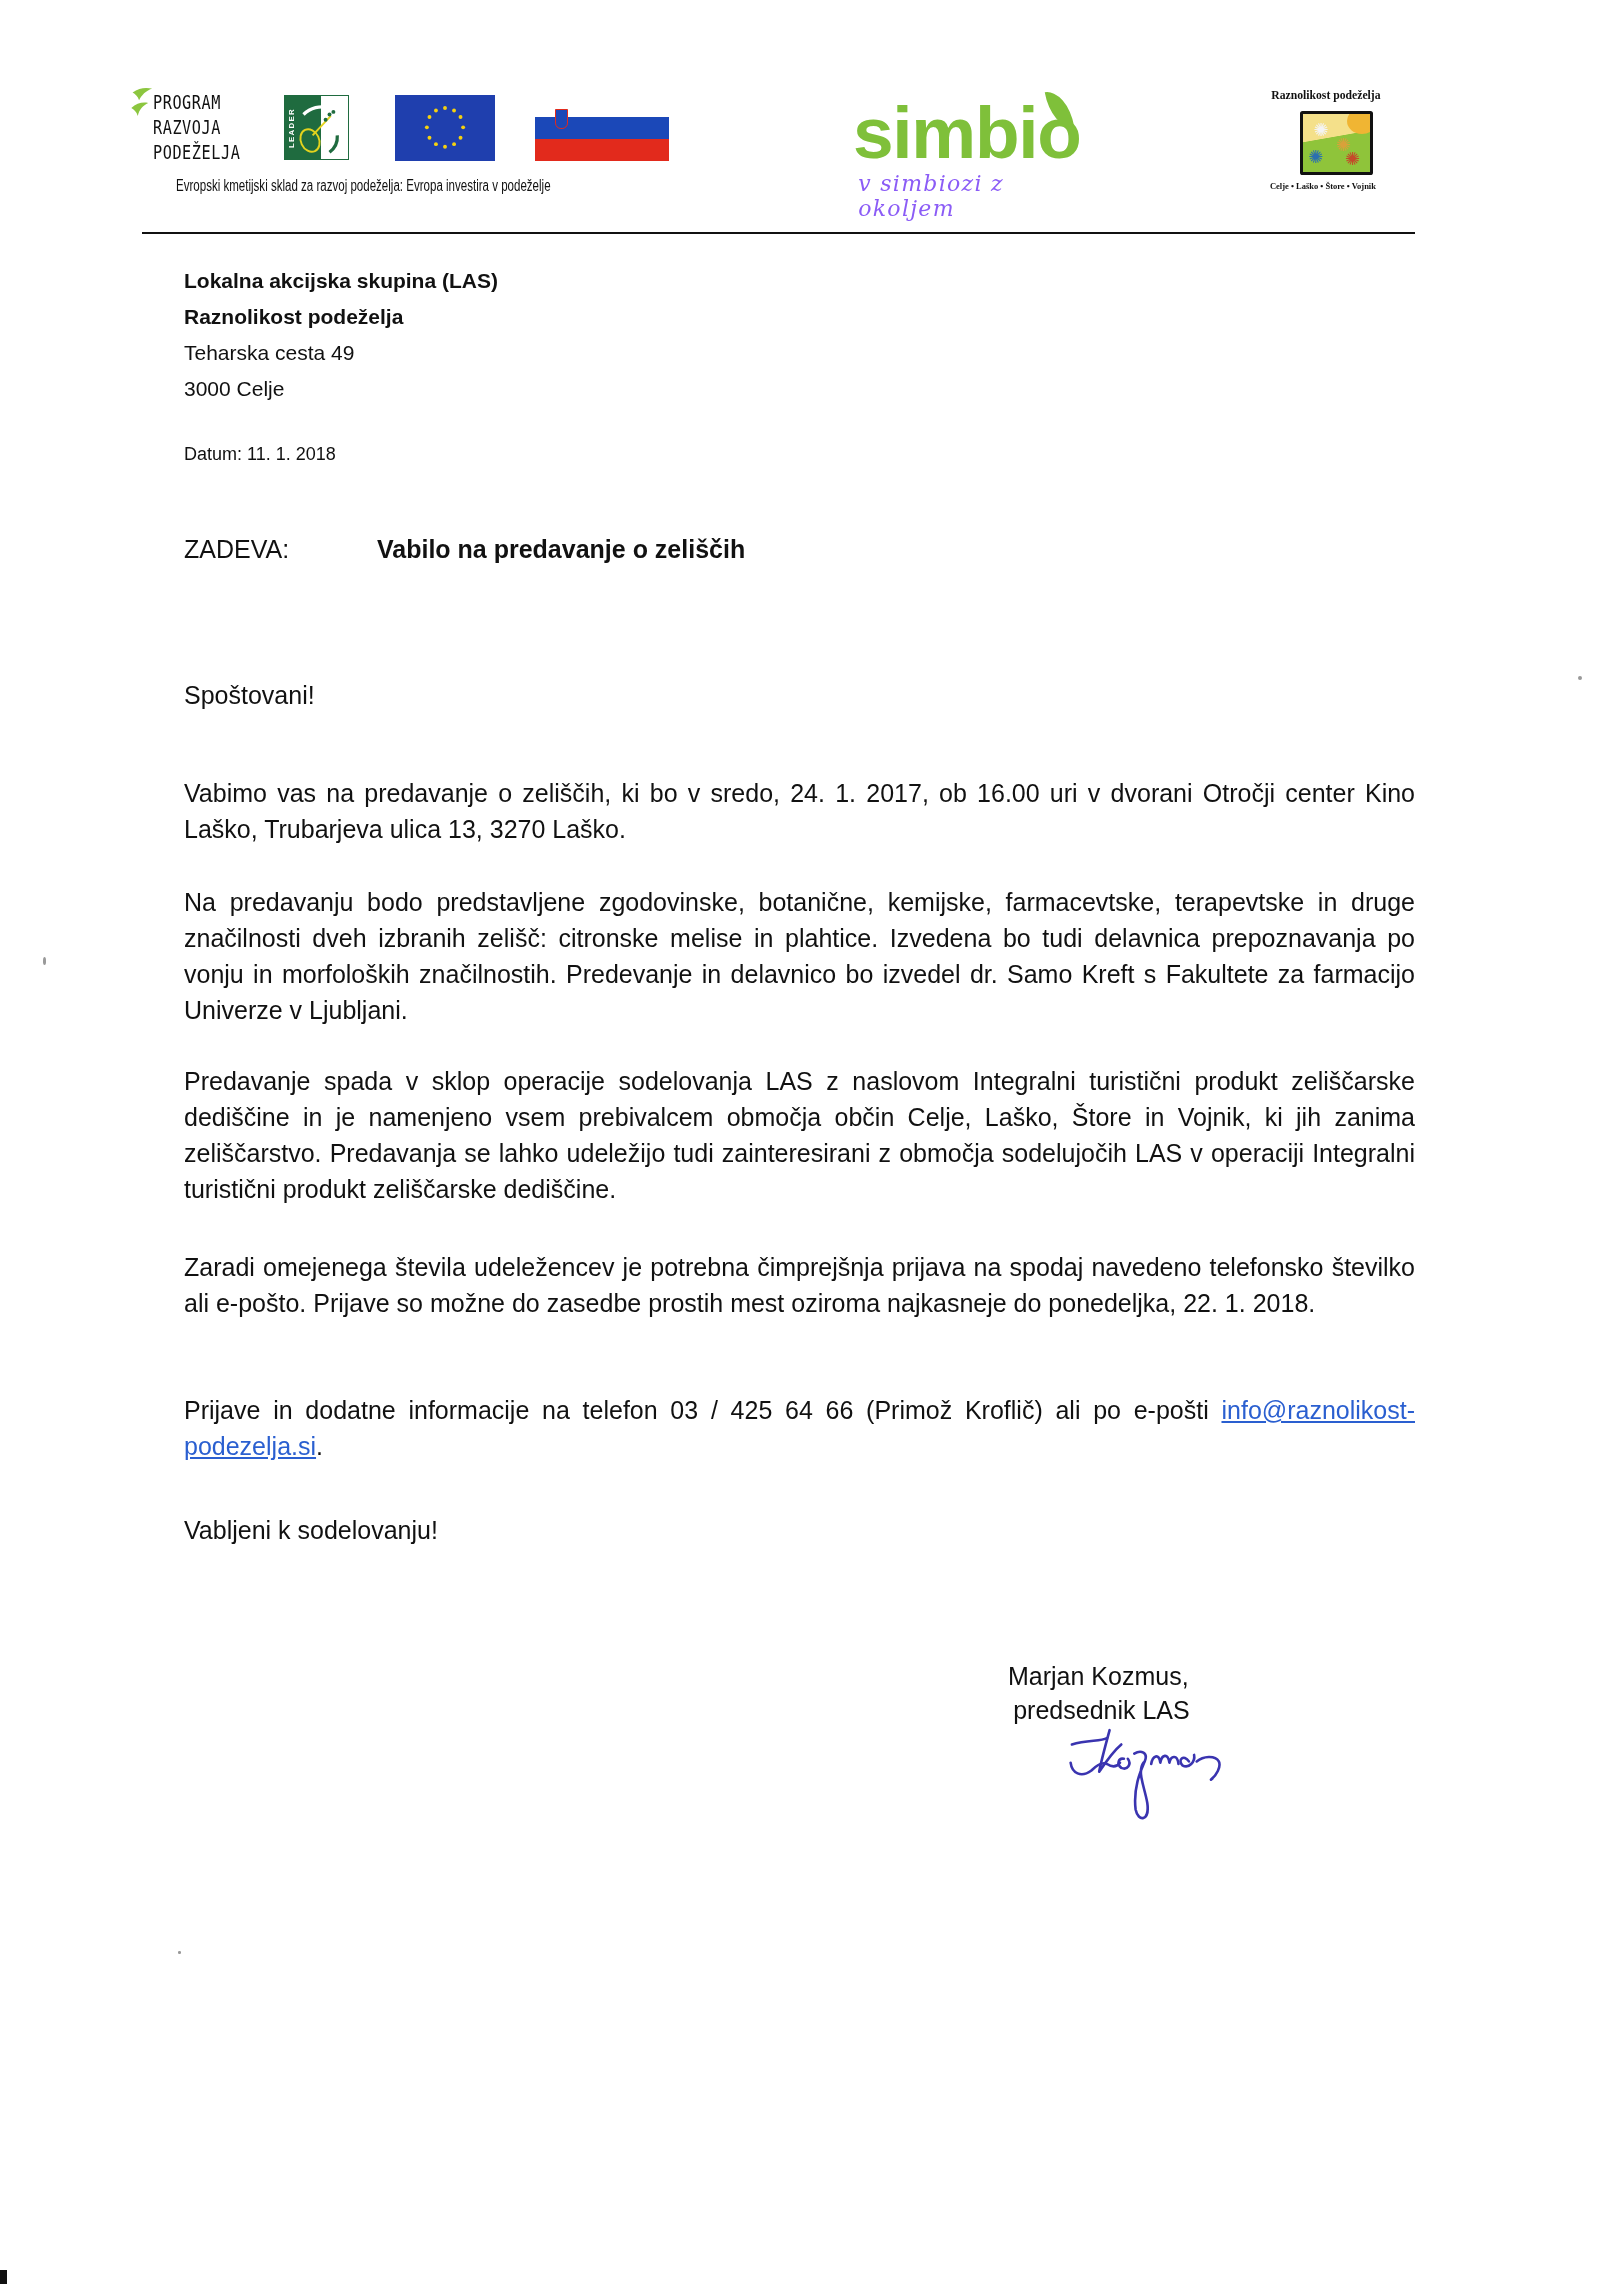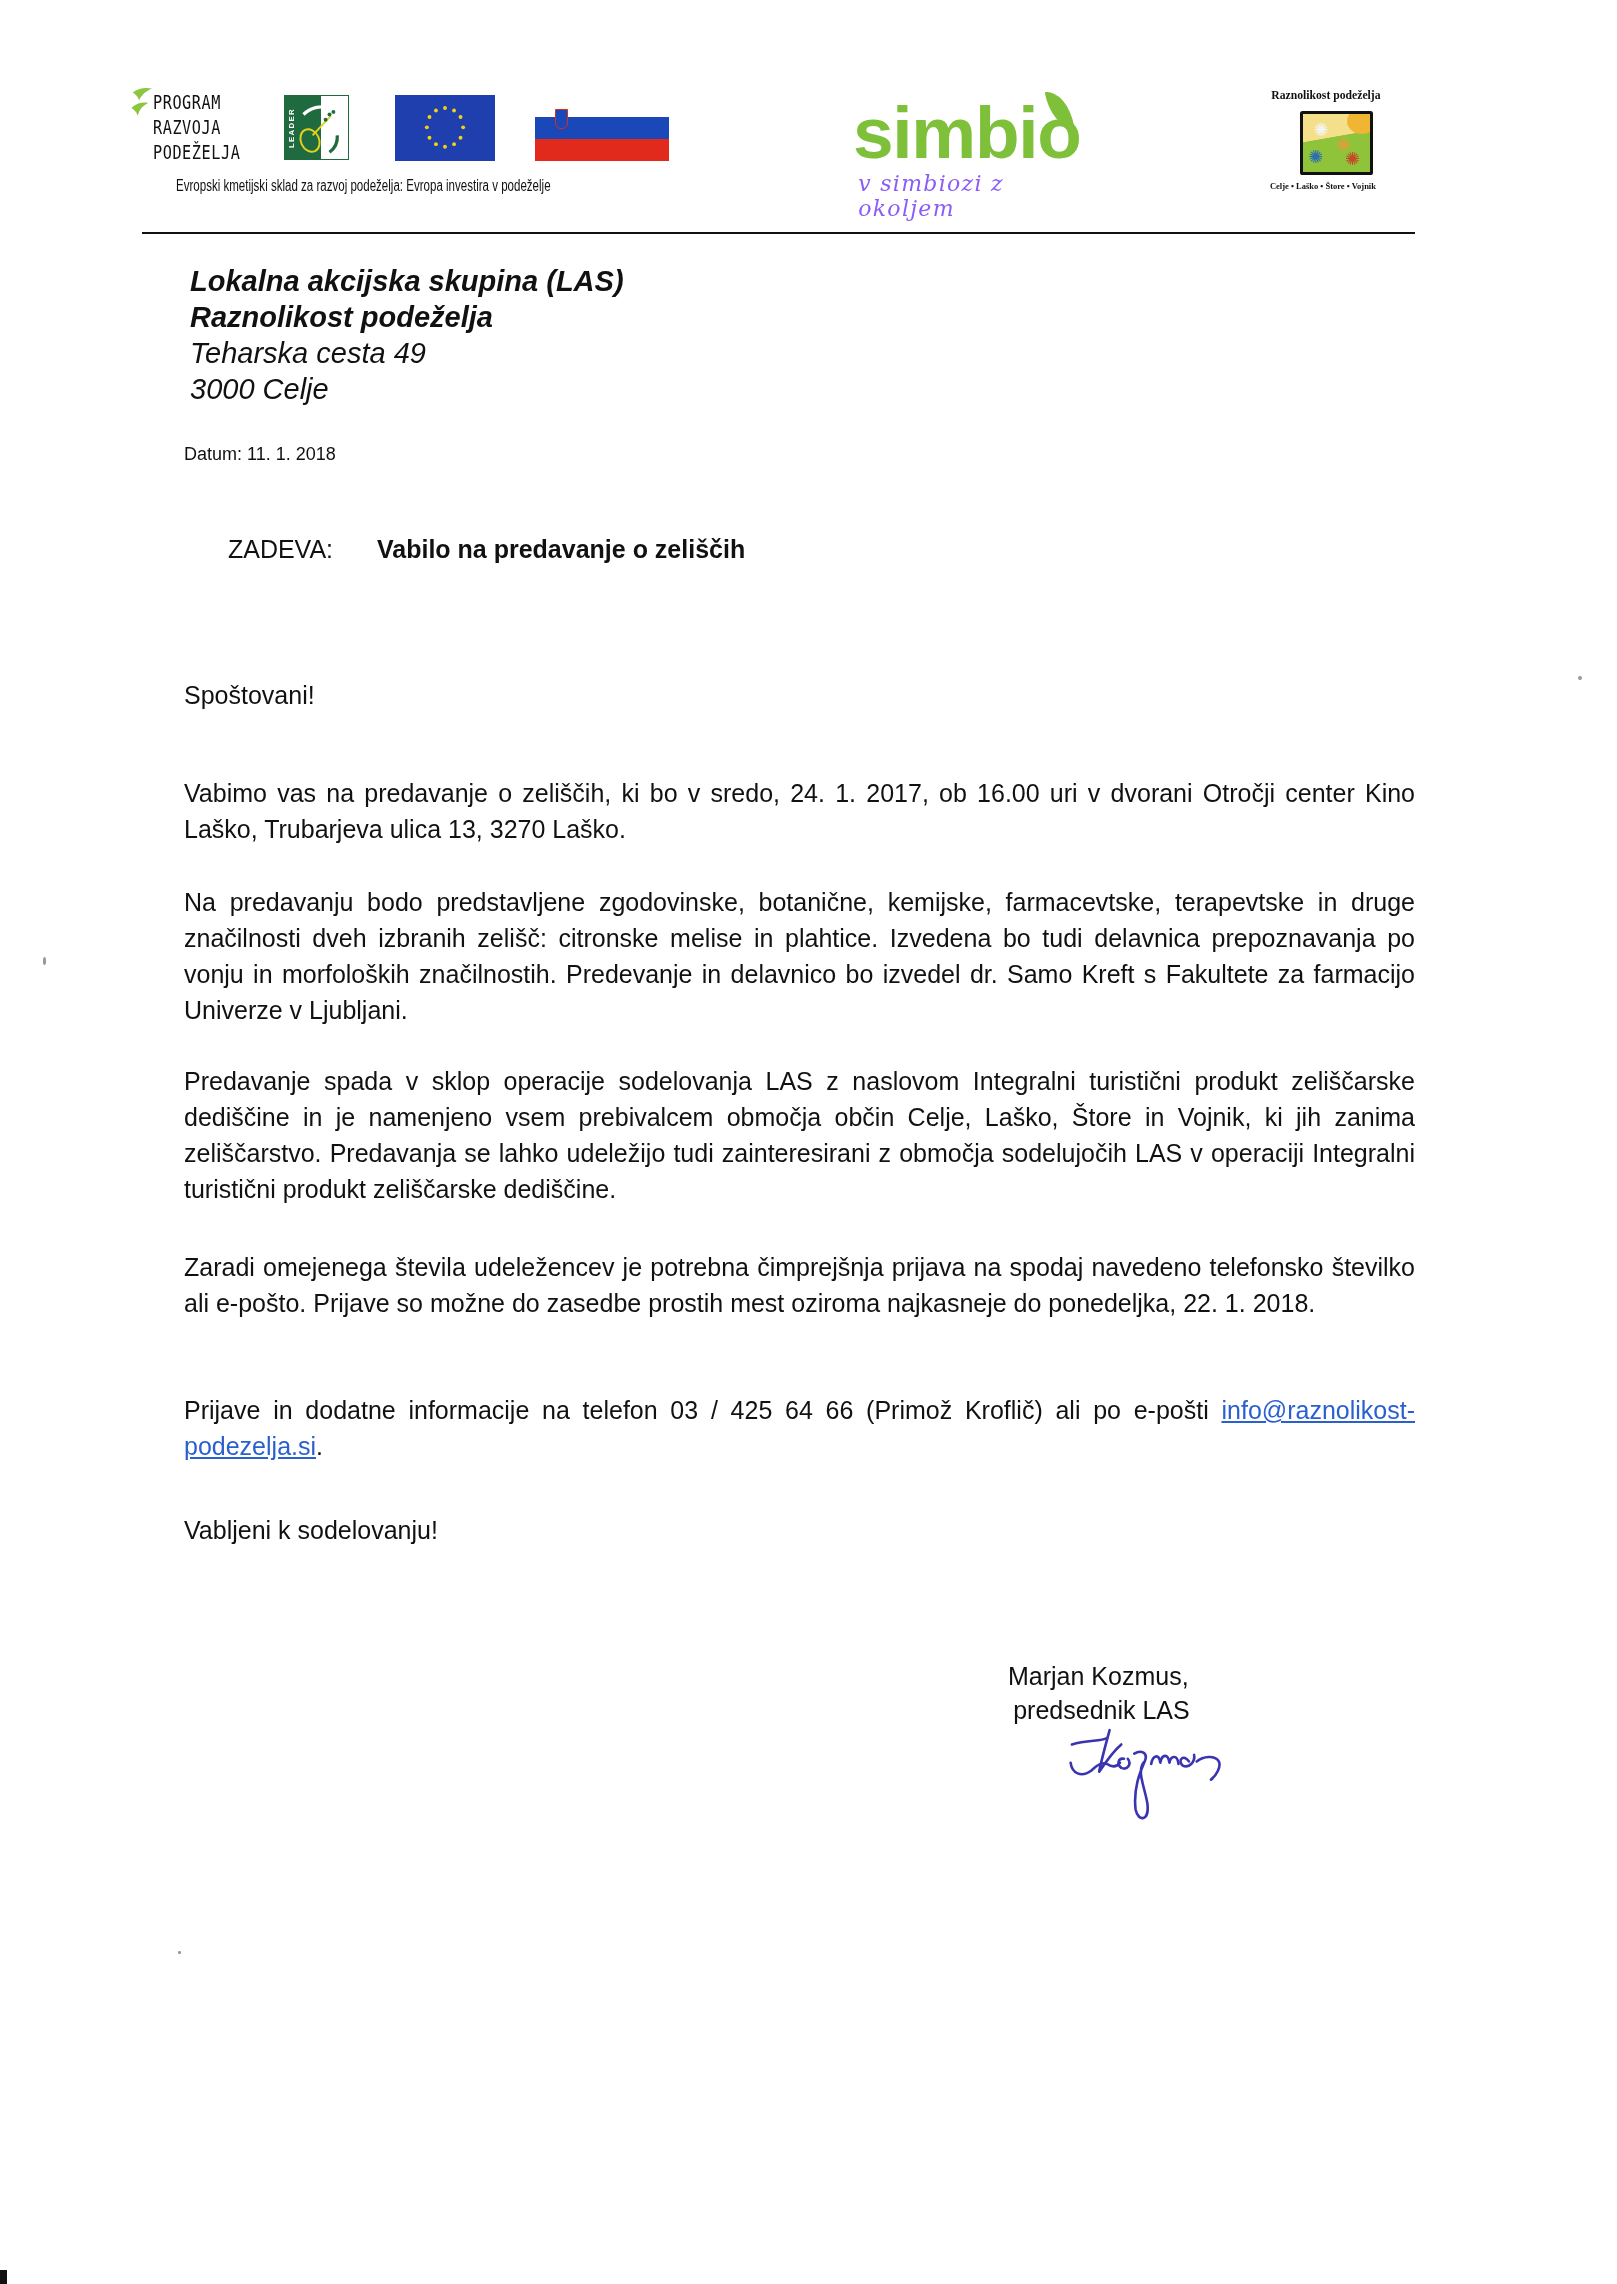--- a/index.html
+++ b/index.html
@@ -41,24 +41,24 @@
   .rp-logo .title { position:absolute; left:5.2px; top:2.6px; font-family:"Liberation Serif","DejaVu Serif",serif; font-weight:bold;
                     font-size:11.7px; color:#111; white-space:nowrap; }
   .rp-logo .pic { position:absolute; left:34px; top:25px; width:73px; height:64px; border:3.3px solid #111; border-radius:2.6px;
                   background:linear-gradient(170deg,#f4e08a 0%, #f4e08a 40%, #8fc43a 41%, #8fc43a 100%); box-sizing:border-box; overflow:hidden; }
   .rp-logo .sun { position:absolute; right:-6.5px; top:-6.5px; width:30px; height:26px; background:#f0b533; border-radius:50%; }
   .rp-logo .flower { position:absolute; font-size:18px; line-height:18px; }
   .rp-logo .towns { position:absolute; left:3.9px; top:95px; font-family:"Liberation Serif",serif; font-weight:bold; font-size:8.5px; color:#111; white-space:nowrap; }
 
   .rule { position:absolute; left:142px; top:232px; width:1273px; height:2px; background:#111; }
   .bold { font-weight:bold; }
-  .addr { position:absolute; left:190px; top:263px; font-size:29px; line-height:36px;font-style:italic; }
+  .addr { position:absolute; left:184px; top:263px; font-size:21px; line-height:36px; }
   .date { position:absolute; left:184px; top:444px; font-size:18px; }
   .subject { position:absolute; left:184px; top:535px; font-size:25px; white-space:nowrap; }
-  .subject .lbl { display:inline-block; width:193px;text-align:center; }
+  .subject .lbl { display:inline-block; width:193px; }
   .subject .val { font-weight:bold; }
 
   .para { position:absolute; left:184px; width:1231px; font-size:25px; line-height:36px; text-align:justify; }
   .p-greet { top:677px; }
   .p1 { top:750px; }
   .p2 { top:859px; }
   .p3 { top:1038px; }
   .p4 { top:1224px; }
   .p5 { top:1367px; }
   .p6 { top:1512px; }

